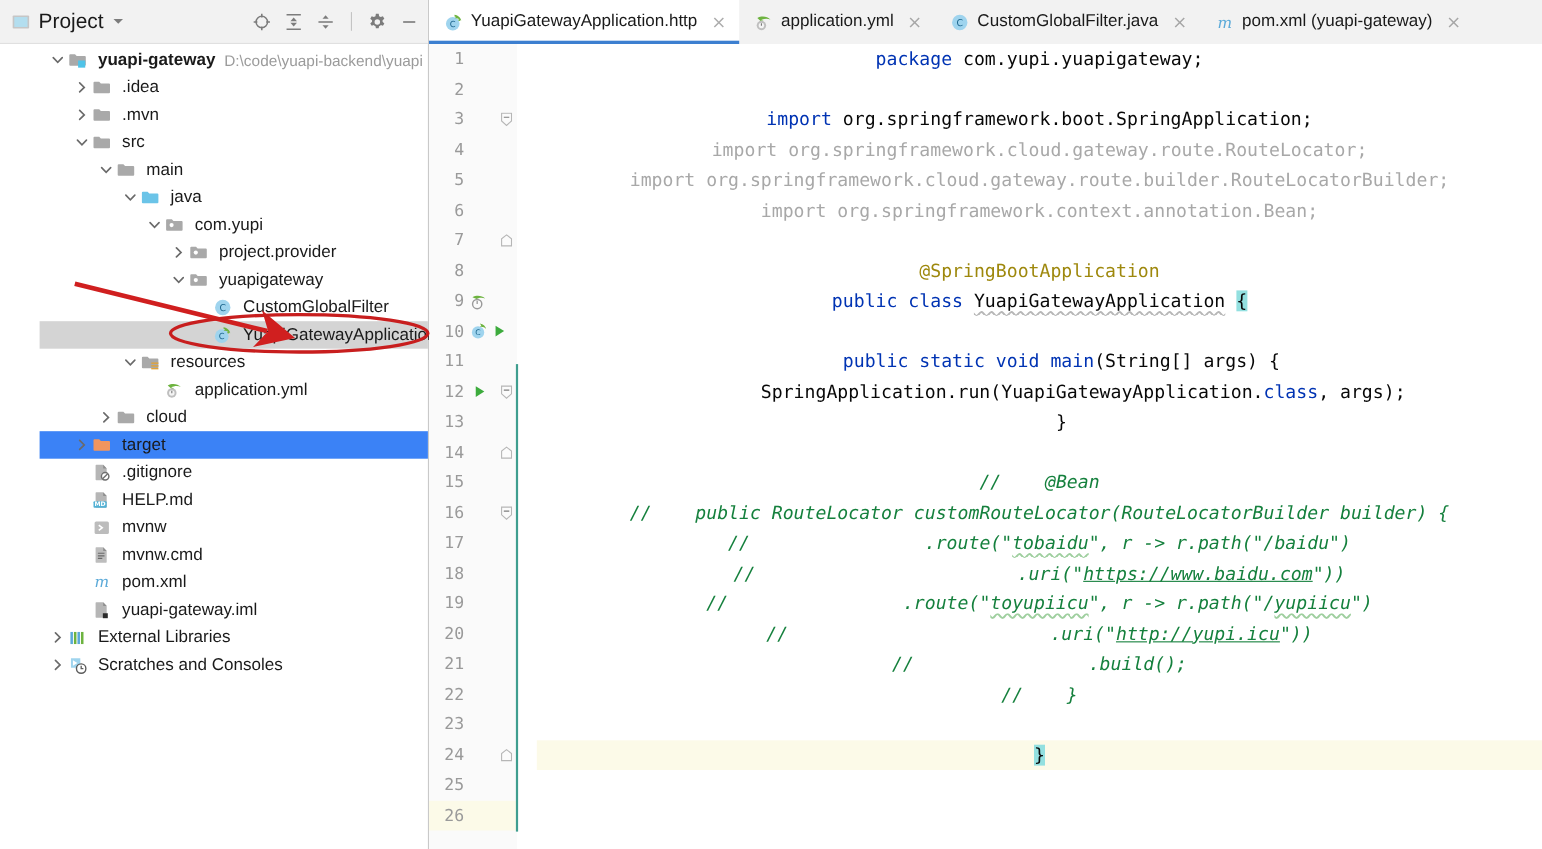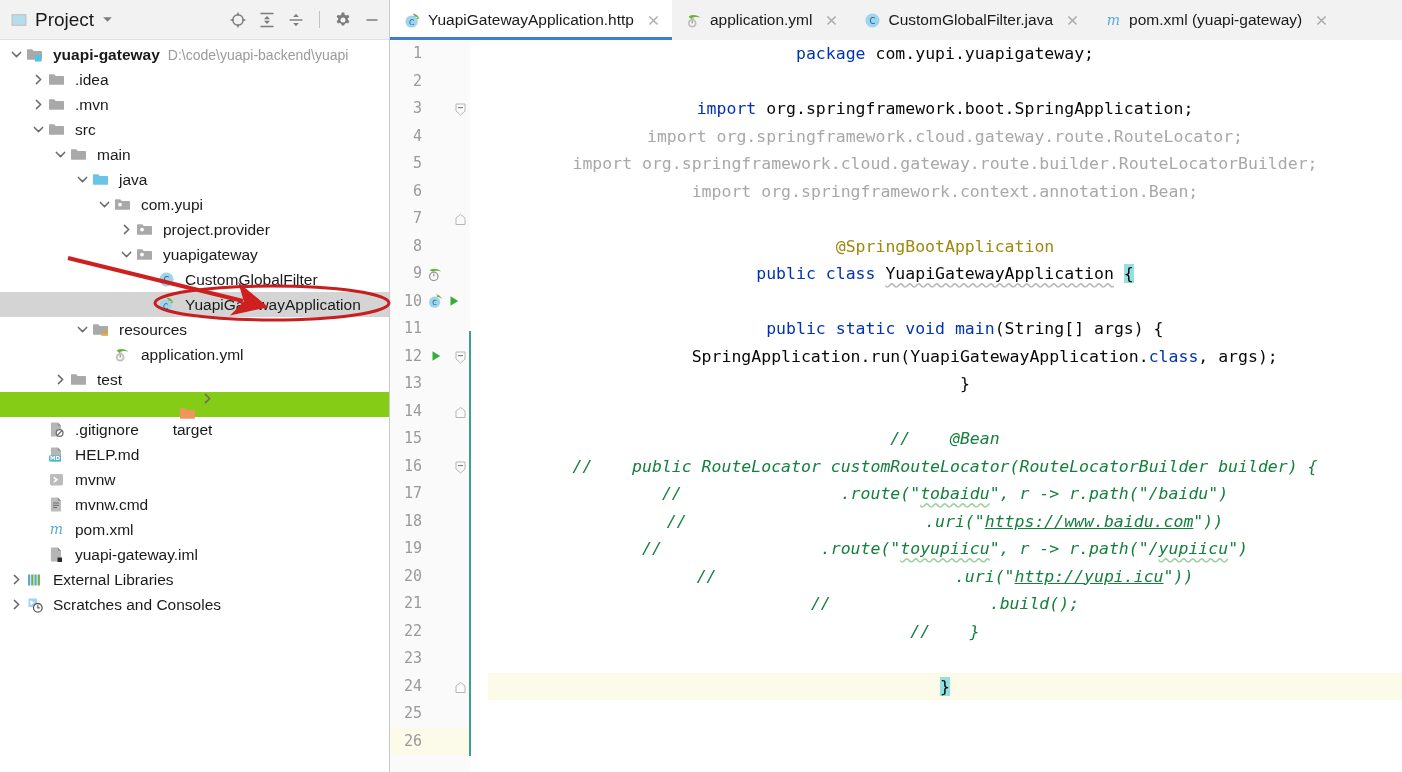--- a/index.html
+++ b/index.html
@@ -61,31 +61,32 @@
     width: 1px; height: 17px; background: #c4c4c4; margin: 0 3px;
   }
 
   
   #tree {
     position: relative;
     font-size: 15.5px;
     color: #1a1a1a;
     padding-top: 2px;
     user-select: none;
+    margin-left: 36px;
   }
   .row {
     height: 25px;
     display: flex;
     align-items: center;
     white-space: nowrap;
     position: relative;
     padding-right: 4px;
   }
   .row.sel { background: #d4d4d4; }
-  .row.hl  { background: #84cc16; flex-direction: column; }
+  .row.hl  { background: #3b82f6; }
   .arrow {
     width: 13px; height: 13px;
     flex: 0 0 13px;
     margin-right: 3px;
     position: relative;
   }
   .arrow.none { visibility: hidden; }
   .arrow svg { display: block; }
   .ficon {
     width: 17px; height: 17px;
@@ -503,21 +504,21 @@
           <span class="arrow" style="margin-left: 54px;">
             <svg viewBox="0 0 13 13" width="13" height="13">
               <path d="M4.4 2.4 L8.6 6.5 L4.4 10.6" fill="none" stroke="#6a6a6a" stroke-width="1.5" stroke-linecap="round"></path>
             </svg>
           </span>
           <span style="display: flex; flex: 0 0 17px; margin-right: 5px;">
             <svg class="ficon" viewBox="0 0 17 17">
               <path d="M1 4.2a.9.9 0 0 1 .9-.9h4.3l1.5 1.6h7.4a.9.9 0 0 1 .9.9v7.1a.9.9 0 0 1-.9.9H1.9a.9.9 0 0 1-.9-.9z" fill="#a9a9a9"></path>
             </svg>
           </span>
-          <span class="lbl">test</span>
+          <span class="lbl">cloud</span>
         </div>
         <div class="row hl">
           <span class="arrow" style="margin-left: 32px;">
             <svg viewBox="0 0 13 13" width="13" height="13">
               <path d="M4.4 2.4 L8.6 6.5 L4.4 10.6" fill="none" stroke="#6a6a6a" stroke-width="1.5" stroke-linecap="round"></path>
             </svg>
           </span>
           <span style="display: flex; flex: 0 0 17px; margin-right: 5px;">
             <svg class="ficon" viewBox="0 0 17 17">
               <path d="M1 4.2a.9.9 0 0 1 .9-.9h4.3l1.5 1.6h7.4a.9.9 0 0 1 .9.9v7.1a.9.9 0 0 1-.9.9H1.9a.9.9 0 0 1-.9-.9z" fill="#f1955f"></path>

